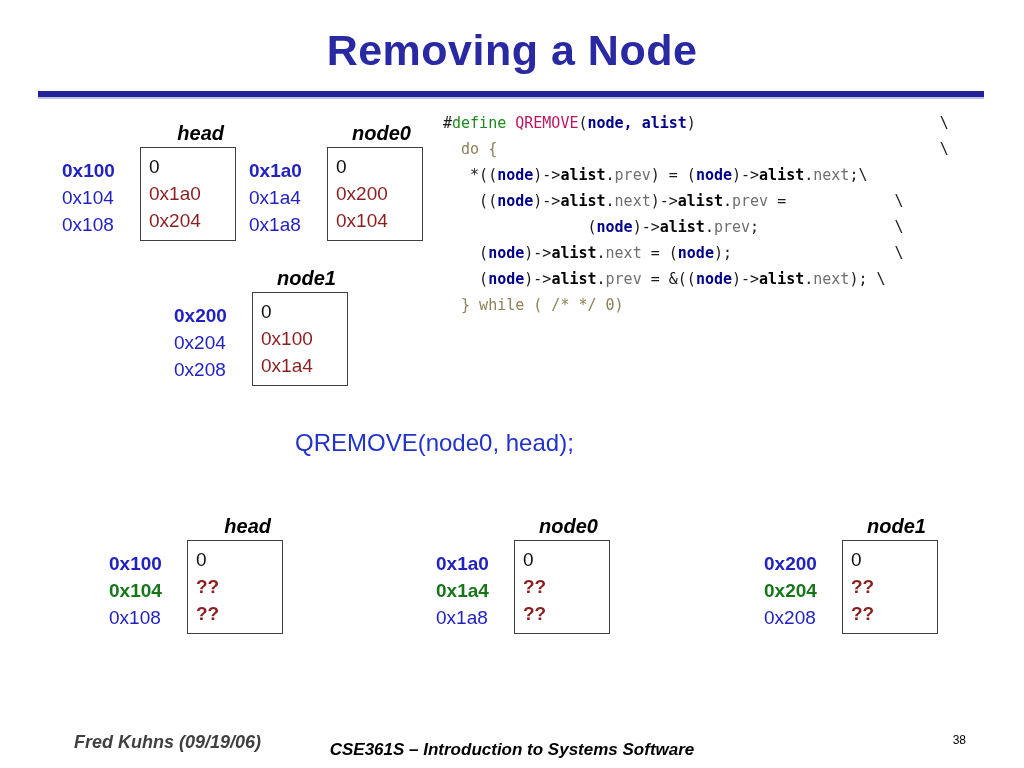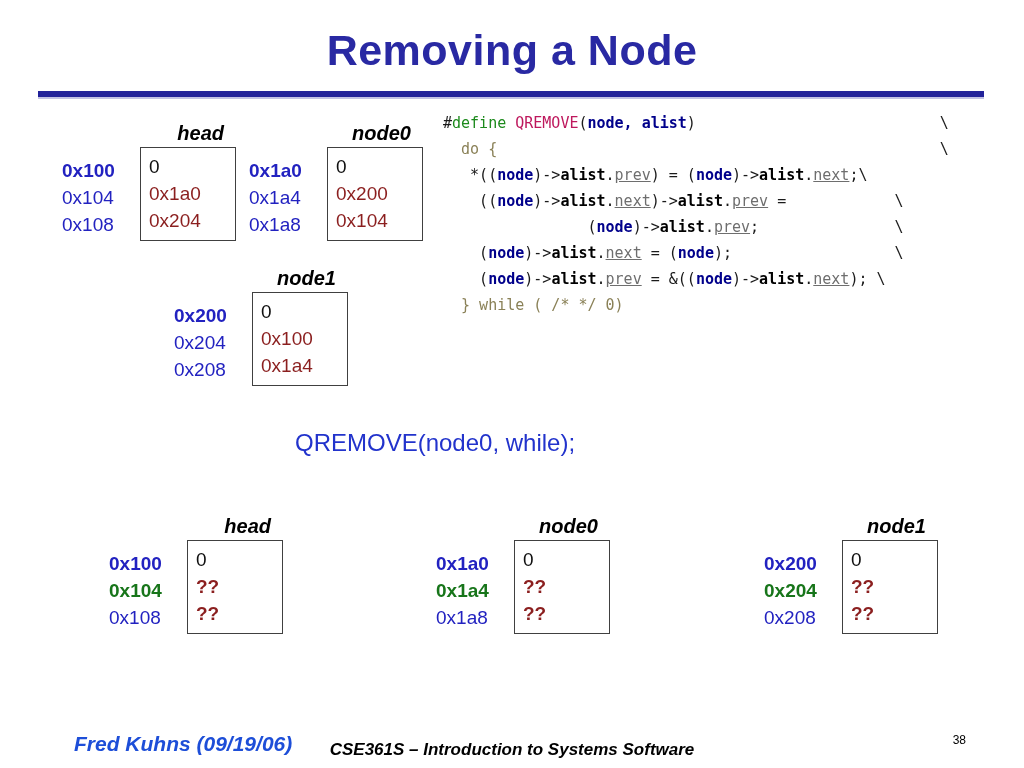--- a/index.html
+++ b/index.html
@@ -12,21 +12,21 @@
   .title-rule { position:absolute; top:91px; left:38px; right:40px; height:6px;
                 background:#22229a; box-shadow:0 2px 0 #c2c2e4; }
 
   .code { position:absolute; left:443px; top:110px; font-family:"DejaVu Sans Mono", monospace;
           font-size:15px; line-height:26px; white-space:pre; }
   .seg-p   { color:#1a1a1a; }
   .seg-kw  { color:#1c8a1c; }
   .seg-mac { color:#be185d; }
   .seg-arg { color:#00008b; font-weight:bold;text-align:right; }
   .seg-mem { color:#000000; font-weight:bold; }
-  .seg-fld { color:#6e6e6e;text-decoration:underline; }
+  .seg-fld { color:#6e6e6e; }
   .seg-cmt { color:#8a8157;margin-top:48px; }
 
   .diagram { position:absolute; }
   .dlabel { margin-left:78px; width:96px; text-align:right; font-size:20px;
             font-weight:bold; font-style:italic; color:#000; margin-bottom:2px; }
   .drow { display:flex; align-items:center;margin-left:12px; }
   .addr-col { width:70px; margin-right:8px; padding-top:7px; }
   .addr { font-size:19px; line-height:27px; white-space:nowrap; }
   .dbox { width:96px; border:1.6px solid #404040; padding:5px 0 6px 8px; background:#fff; }
   .dval { font-size:19px; line-height:27px; white-space:nowrap; }
@@ -40,22 +40,22 @@
 
   .pos-head-before  { left:50px;  top:122px; }
   .pos-node0-before { left:237px; top:122px; }
   .pos-node1-before { left:162px; top:267px; }
   .pos-head-after   { left:97px;  top:515px; }
   .pos-node0-after  { left:424px; top:515px; }
   .pos-node1-after  { left:752px; top:515px; }
 
   .call { position:absolute; left:295px; top:429px; font-size:24px; color:#2233cc; }
 
-  .footer-left   { position:absolute; left:74px; top:732px; font-size:21px;
-                   font-weight:bold; font-style:italic; color:#1d4ed8; }
+  .footer-left   { position:absolute; left:74px; top:732px; font-size:18px;
+                   font-weight:bold; font-style:italic; color:#404040; }
   .footer-center { position:absolute; left:0; right:0; top:732px; text-align:center;
                    font-size:17px; font-weight:bold; font-style:italic; color:#000;margin-top:8px; }
   .footer-right  { position:absolute; right:58px; top:733px; font-size:12px; color:#000; }
 </style>
 </head>
 <body>
 
 <div class="slide">
   <div class="title">Removing a Node</div>
   <div class="title-rule"></div>
@@ -148,18 +148,18 @@
           </div>
           <div class="dbox">
             <div class="dval c-black">0</div>
             <div class="dval c-maroon-bold">??</div>
             <div class="dval c-maroon-bold">??</div>
           </div>
         </div>
       </div>
     </div>
 
-  <div class="call">QREMOVE(node0, while);</div>
+  <div class="call">QREMOVE(node0, head);</div>
 
   <div class="footer-left">Fred Kuhns (09/19/06)</div>
   <div class="footer-center">CSE361S – Introduction to Systems Software</div>
   <div class="footer-right">38</div>
 </div>
 
 </body></html>

